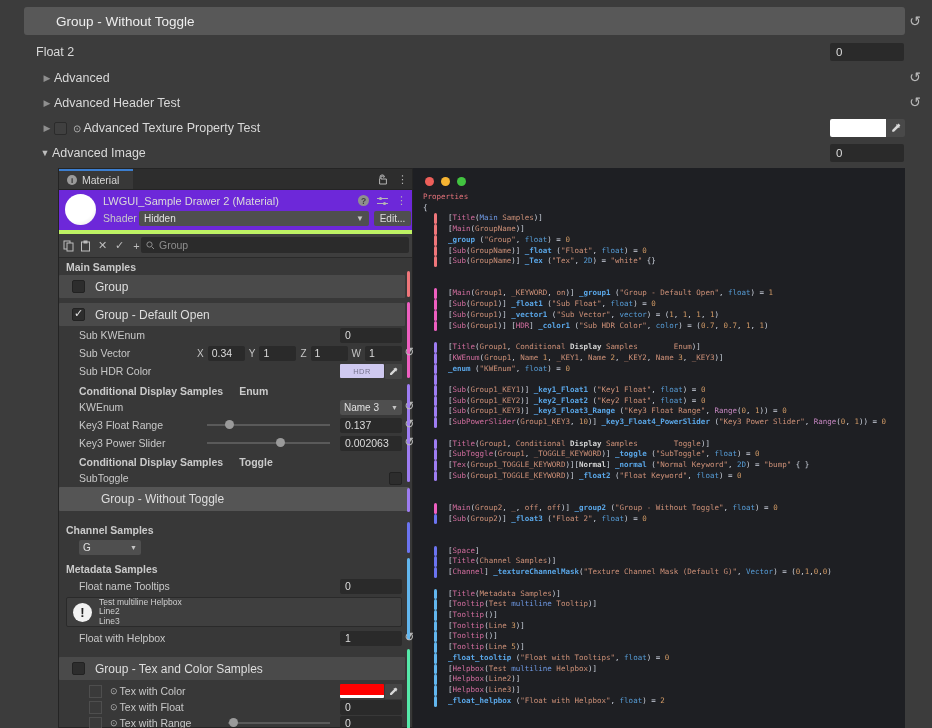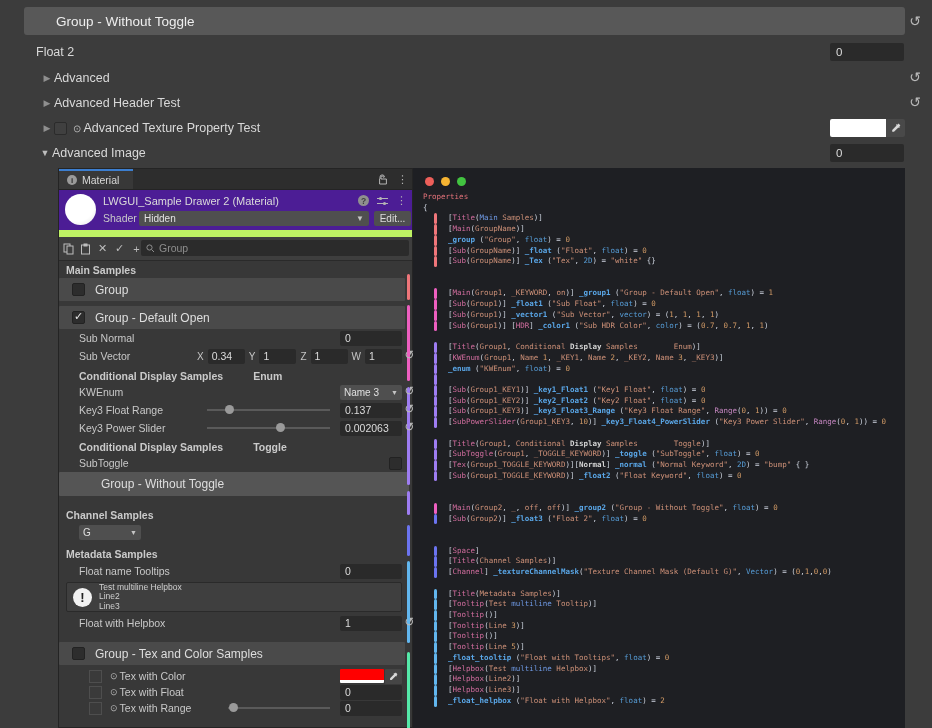--- a/index.html
+++ b/index.html
@@ -23,21 +23,21 @@
   .at-icon{color:#b5b5b5;font-size:10px;margin:0 2px 0 6px;}
   
   .inspector{position:absolute;left:58px;top:168px;width:355px;height:560px;background:#383838;
              border:1px solid #242424;box-sizing:border-box;font-size:11px;}
   .tabbar{height:20px;background:#2d2d2d;display:flex;align-items:center;position:relative;border-bottom:1px solid #242424;}
   .tab{height:20px;background:#383838;border-top:2px solid #3c7ecf;display:flex;align-items:center;gap:5px;
        padding:0 14px 0 8px;box-sizing:border-box;font-size:10.5px;color:#d8d8d8;}
   .info-i{width:10px;height:10px;border-radius:50%;background:#9a9a9a;color:#2d2d2d;font-size:8px;font-weight:bold;
           display:flex;align-items:center;justify-content:center;}
   .tab-icons{position:absolute;right:4px;display:flex;gap:9px;align-items:center;color:#b5b5b5;}
-  .mat-hdr{height:40px;background:#4c1d95;border-bottom:7px solid #bef264;position:relative;}
+  .mat-hdr{height:40px;background:#6d28d9;border-bottom:4px solid #bef264;position:relative;}
   .sphere{position:absolute;left:6px;top:4px;width:31px;height:31px;border-radius:50%;
           background:radial-gradient(circle at 40% 35%,#ffffff 60%,#e2e2e2);}
   .mat-title{position:absolute;left:44px;top:5px;font-size:11px;color:#dadada;}
   .mat-icons{position:absolute;right:5px;top:4px;display:flex;gap:8px;align-items:center;color:#b5b5b5;}
   .q-i{width:11px;height:11px;border-radius:50%;background:#8f8f8f;color:#3e3e3e;font-size:8.5px;font-weight:bold;
        display:flex;align-items:center;justify-content:center;}
   .shader-lbl{position:absolute;left:44px;top:22px;font-size:10.5px;color:#c9c9c9;}
   .shader-dd{position:absolute;left:80px;top:21px;width:230px;height:15px;background:#4f4f4f;border-radius:2px;
              display:flex;align-items:center;justify-content:space-between;padding:0 5px;box-sizing:border-box;
              font-size:10px;color:#e2e2e2;}
@@ -56,21 +56,21 @@
   .ghdr.wide{margin-right:3px;background:#555;justify-content:flex-start;padding-left:42px;}
   .icb{width:13px;height:13px;background:#2d2d2d;border:1px solid #222;border-radius:2px;box-sizing:border-box;
        position:relative;flex:0 0 auto;}
   .icb.checked::after{content:"✓";position:absolute;left:1px;top:-2px;font-size:11px;color:#e6e6e6;}
   .row{display:flex;align-items:center;height:18px;padding:0 10px 0 20px;position:relative;color:#c8c8c8;}
   .row .lbl{flex:1;font-size:10.5px;}
   .fld{width:62px;height:15px;background:#2a2a2a;border-radius:2px;font-size:10.5px;color:#dcdcdc;
        line-height:15px;padding-left:5px;box-sizing:border-box;flex:0 0 auto;}
   .dd{width:62px;height:15px;background:#4f4f4f;border-radius:2px;display:flex;align-items:center;
       justify-content:space-between;padding:0 4px;box-sizing:border-box;font-size:10px;color:#e0e0e0;flex:0 0 auto;}
-  .subhdr{display:flex;gap:30px;padding-left:20px;font-weight:bold;font-size:10.5px;color:#cacaca;height:14px;align-items:center;margin-top:4px;}
+  .subhdr{display:flex;gap:16px;padding-left:20px;font-weight:bold;font-size:10.5px;color:#cacaca;height:14px;align-items:center;margin-top:4px;}
   .slider{flex:1;height:2px;background:#5a5a5a;position:relative;margin:0 10px 0 4px;}
   .thumb{position:absolute;top:-4px;width:9px;height:9px;border-radius:50%;background:#9a9a9a;margin-left:-4px;}
   .vec{display:flex;align-items:center;gap:4px;flex:1;}
   .vec .axis{font-size:10px;color:#c5c5c5;}
   .vec .vfld{flex:1;height:15px;background:#2a2a2a;border-radius:2px;font-size:10.5px;color:#dcdcdc;
              line-height:15px;padding-left:4px;min-width:0;}
   .hdr-swatch{width:44px;height:14px;background:#cfc9f0;display:flex;align-items:center;justify-content:center;
               font-size:7.5px;color:#77748e;letter-spacing:.5px;flex:0 0 auto;border-radius:1px;}
   .drop-btn{width:17px;height:15px;background:#454545;border-radius:1px;display:flex;align-items:center;
             justify-content:center;flex:0 0 auto;margin-left:1px;}
@@ -217,39 +217,48 @@
         <span class="icb"></span>
         <span>Group</span>
       </div>
 
       <div class="ghdr" style="margin-top:5px;">
         <span class="icb checked"></span>
         <span>Group - Default Open</span>
       </div>
 
       <div class="row">
-        <span class="lbl">Sub Normal</span>
+        <span class="lbl">Sub KWEnum</span>
         <span class="fld">0</span>
       </div>
 
       <div class="row">
         <span class="lbl" style="flex:0 0 118px;">Sub Vector</span>
         <span class="vec">
           <span class="axis">X</span>
           <span class="vfld">0.34</span>
           <span class="axis">Y</span>
           <span class="vfld">1</span>
           <span class="axis">Z</span>
           <span class="vfld">1</span>
           <span class="axis">W</span>
           <span class="vfld">1</span>
         </span>
         <span class="irevert">↻</span>
       </div>
 
+      <div class="row">
+        <span class="lbl">Sub HDR Color</span>
+        <span class="hdr-swatch">HDR</span>
+        <span class="drop-btn">
+          <svg width="9" height="9" viewBox="0 0 10 10">
+              <path d="M7.6.6l1.8 1.8-1.1 1.1.6.6-.9.9-.6-.6L3 8.8H1.2V7L5.6 2.6 5 2l.9-.9.6.6L7.6.6z" fill="#d8d8d8"></path>
+            </svg>
+        </span>
+      </div>
 
       <div class="subhdr">
         <span>Conditional Display Samples</span>
         <span>Enum</span>
       </div>
 
       <div class="row">
         <span class="lbl">KWEnum</span>
         <span class="dd">
           <span>Name 3</span>

